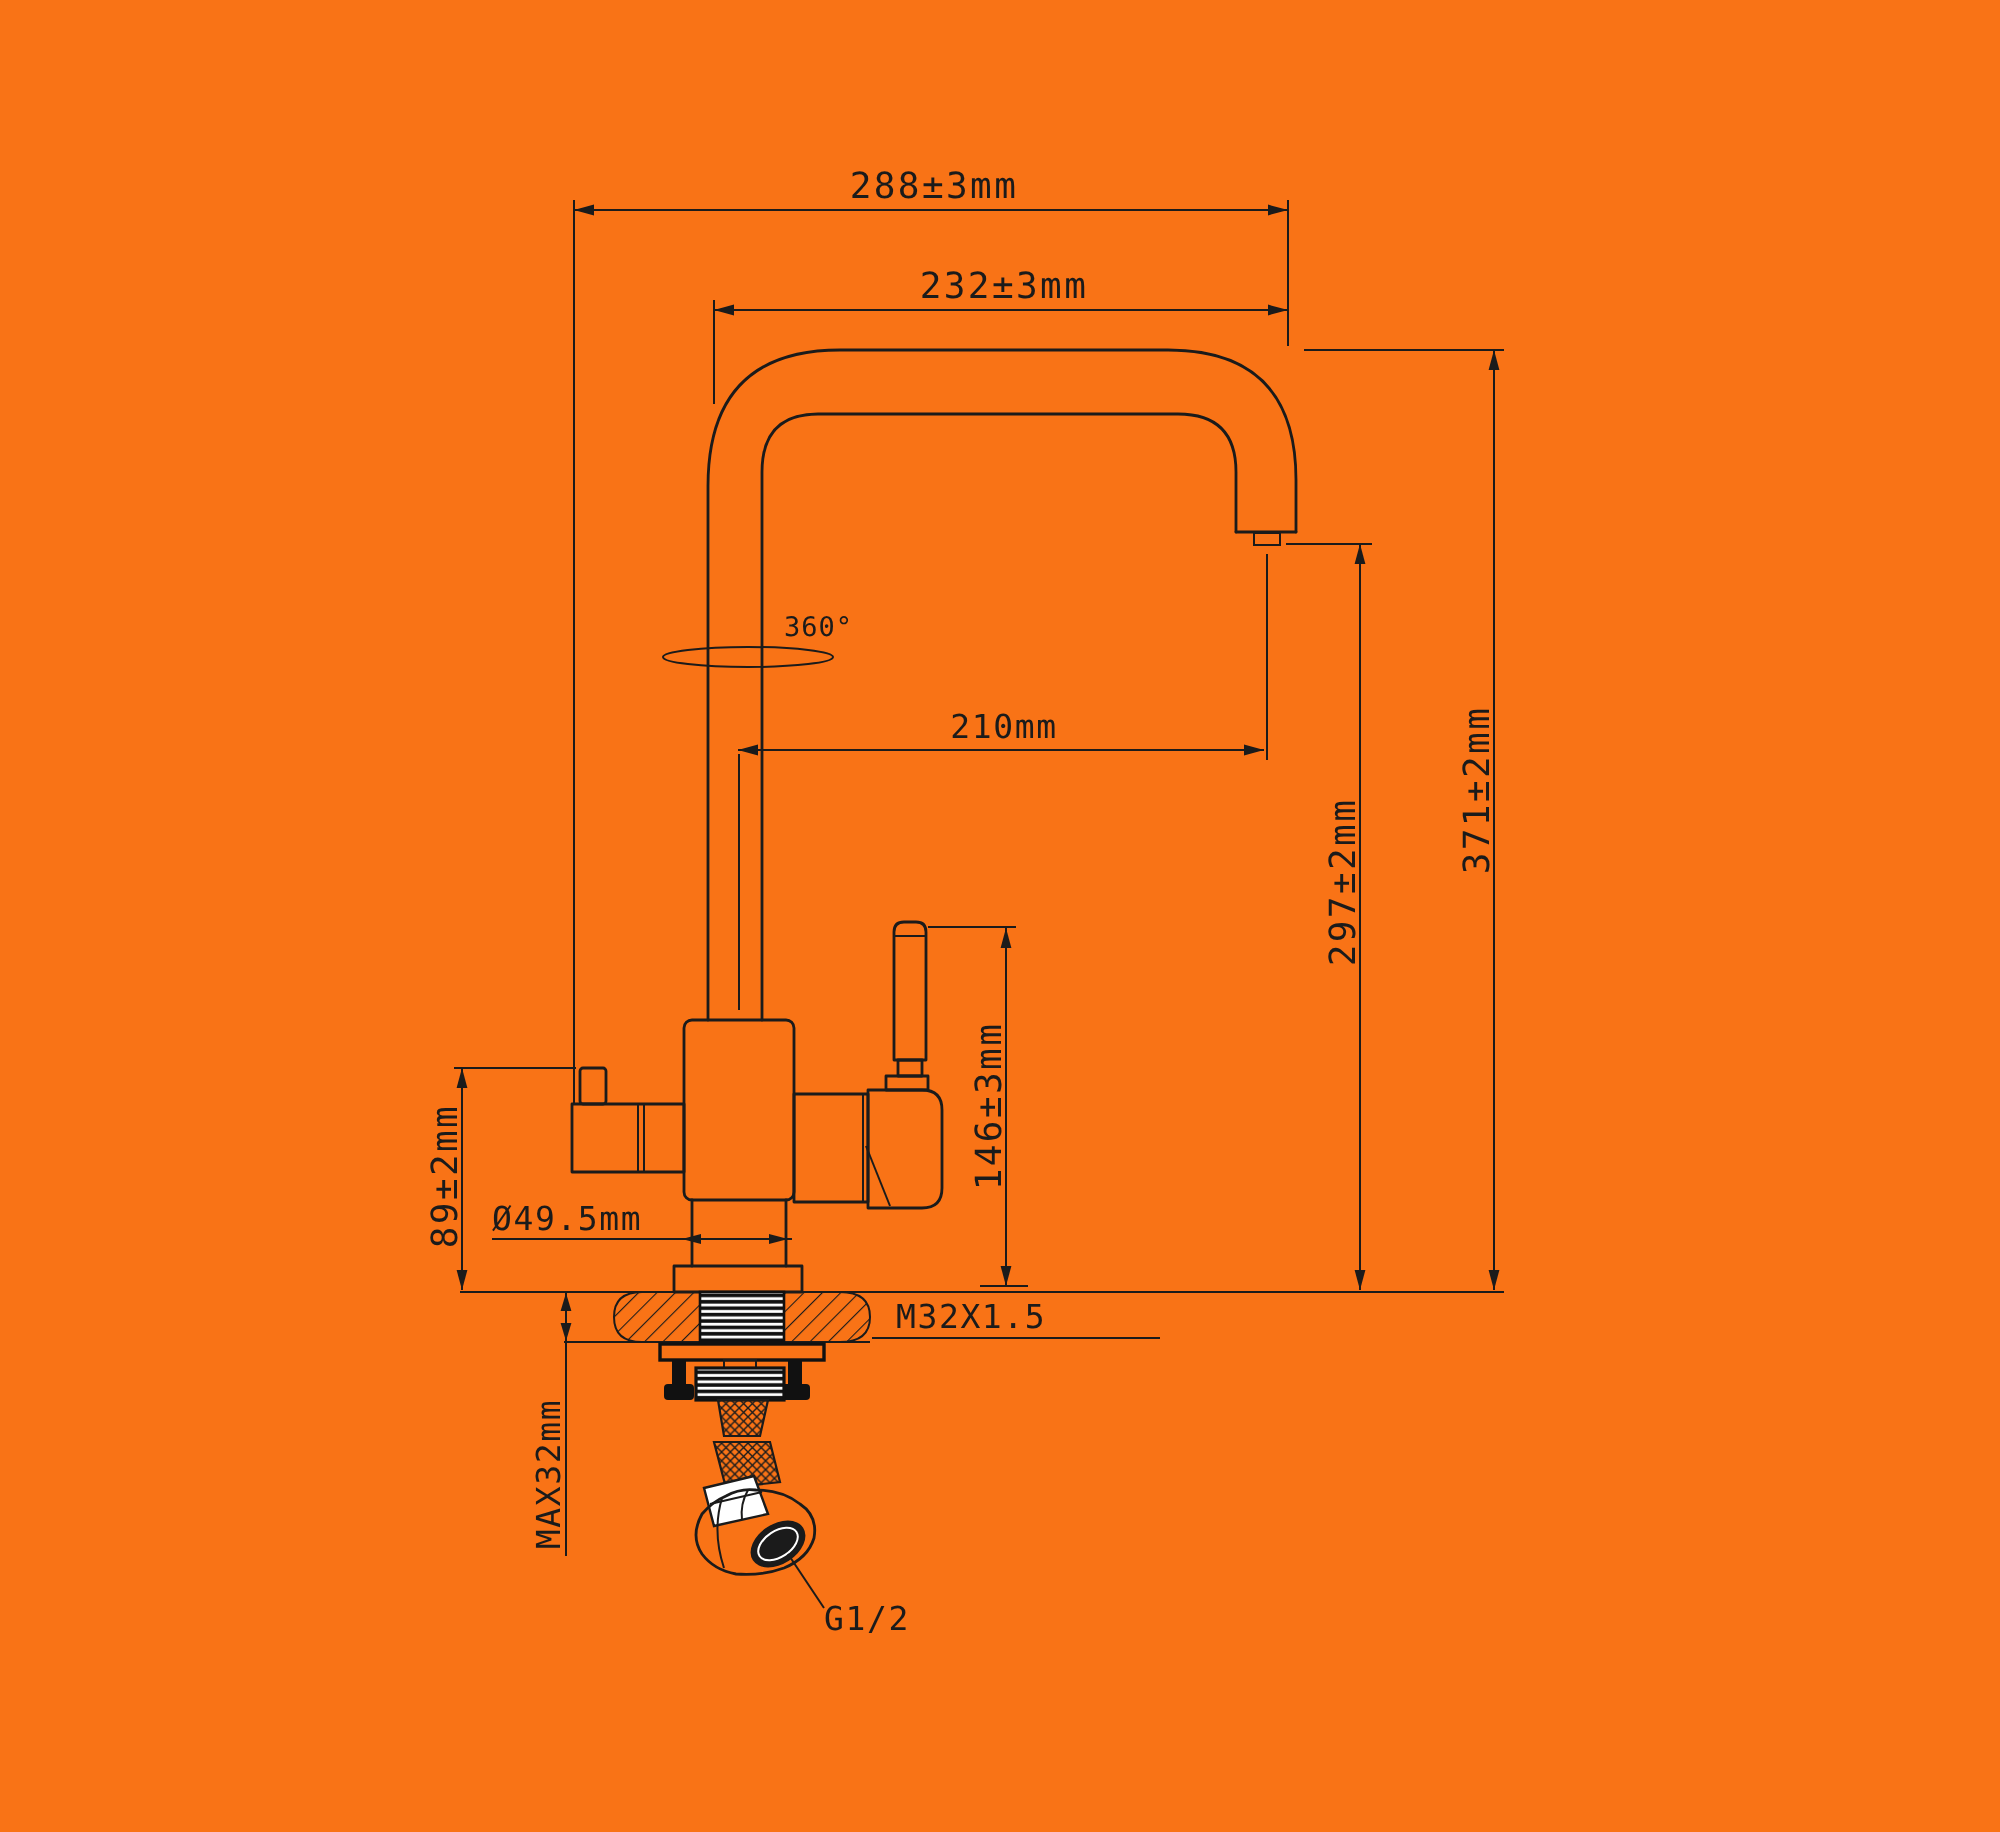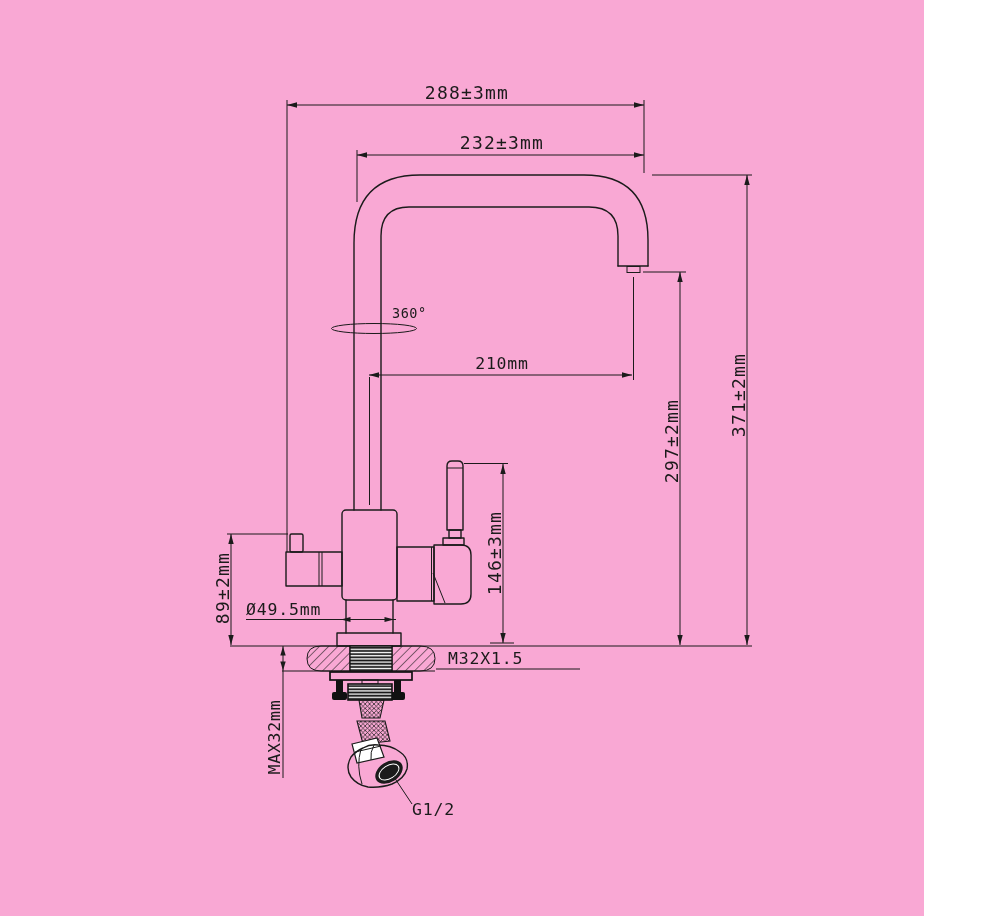--- a/index.html
+++ b/index.html
@@ -1,16 +1,16 @@
 <!DOCTYPE html>
 <html><head>
 <meta charset="utf-8">
 <style>
   html,body{margin:0;padding:0;background:#ffffff;}
-  .stage{position:relative;width:924px;height:916px;background:#f9a8d4;overflow:hidden;}
+  .stage{position:relative;width:1000px;height:916px;background:#f97316;overflow:hidden;}
   svg{position:absolute;left:0;top:0;}
   text{font-family:"DejaVu Sans Mono","Liberation Mono",monospace;fill:#1b1b1b;}
   .dim-lg{font-size:18px;letter-spacing:1.2px;}
   .dim-md{font-size:16.5px;letter-spacing:0.8px;}
   .dim-sm{font-size:13.5px;letter-spacing:0.5px;}
   .ol{stroke:#1b1b1b;stroke-width:1.4;fill:none;stroke-linejoin:round;stroke-linecap:round;}
   .thin{stroke:#1b1b1b;stroke-width:1;fill:none;}
   .dimln{stroke:#1b1b1b;stroke-width:1;fill:none;}
   .bold{stroke:#111;stroke-width:1.7;fill:none;}
 </style>

